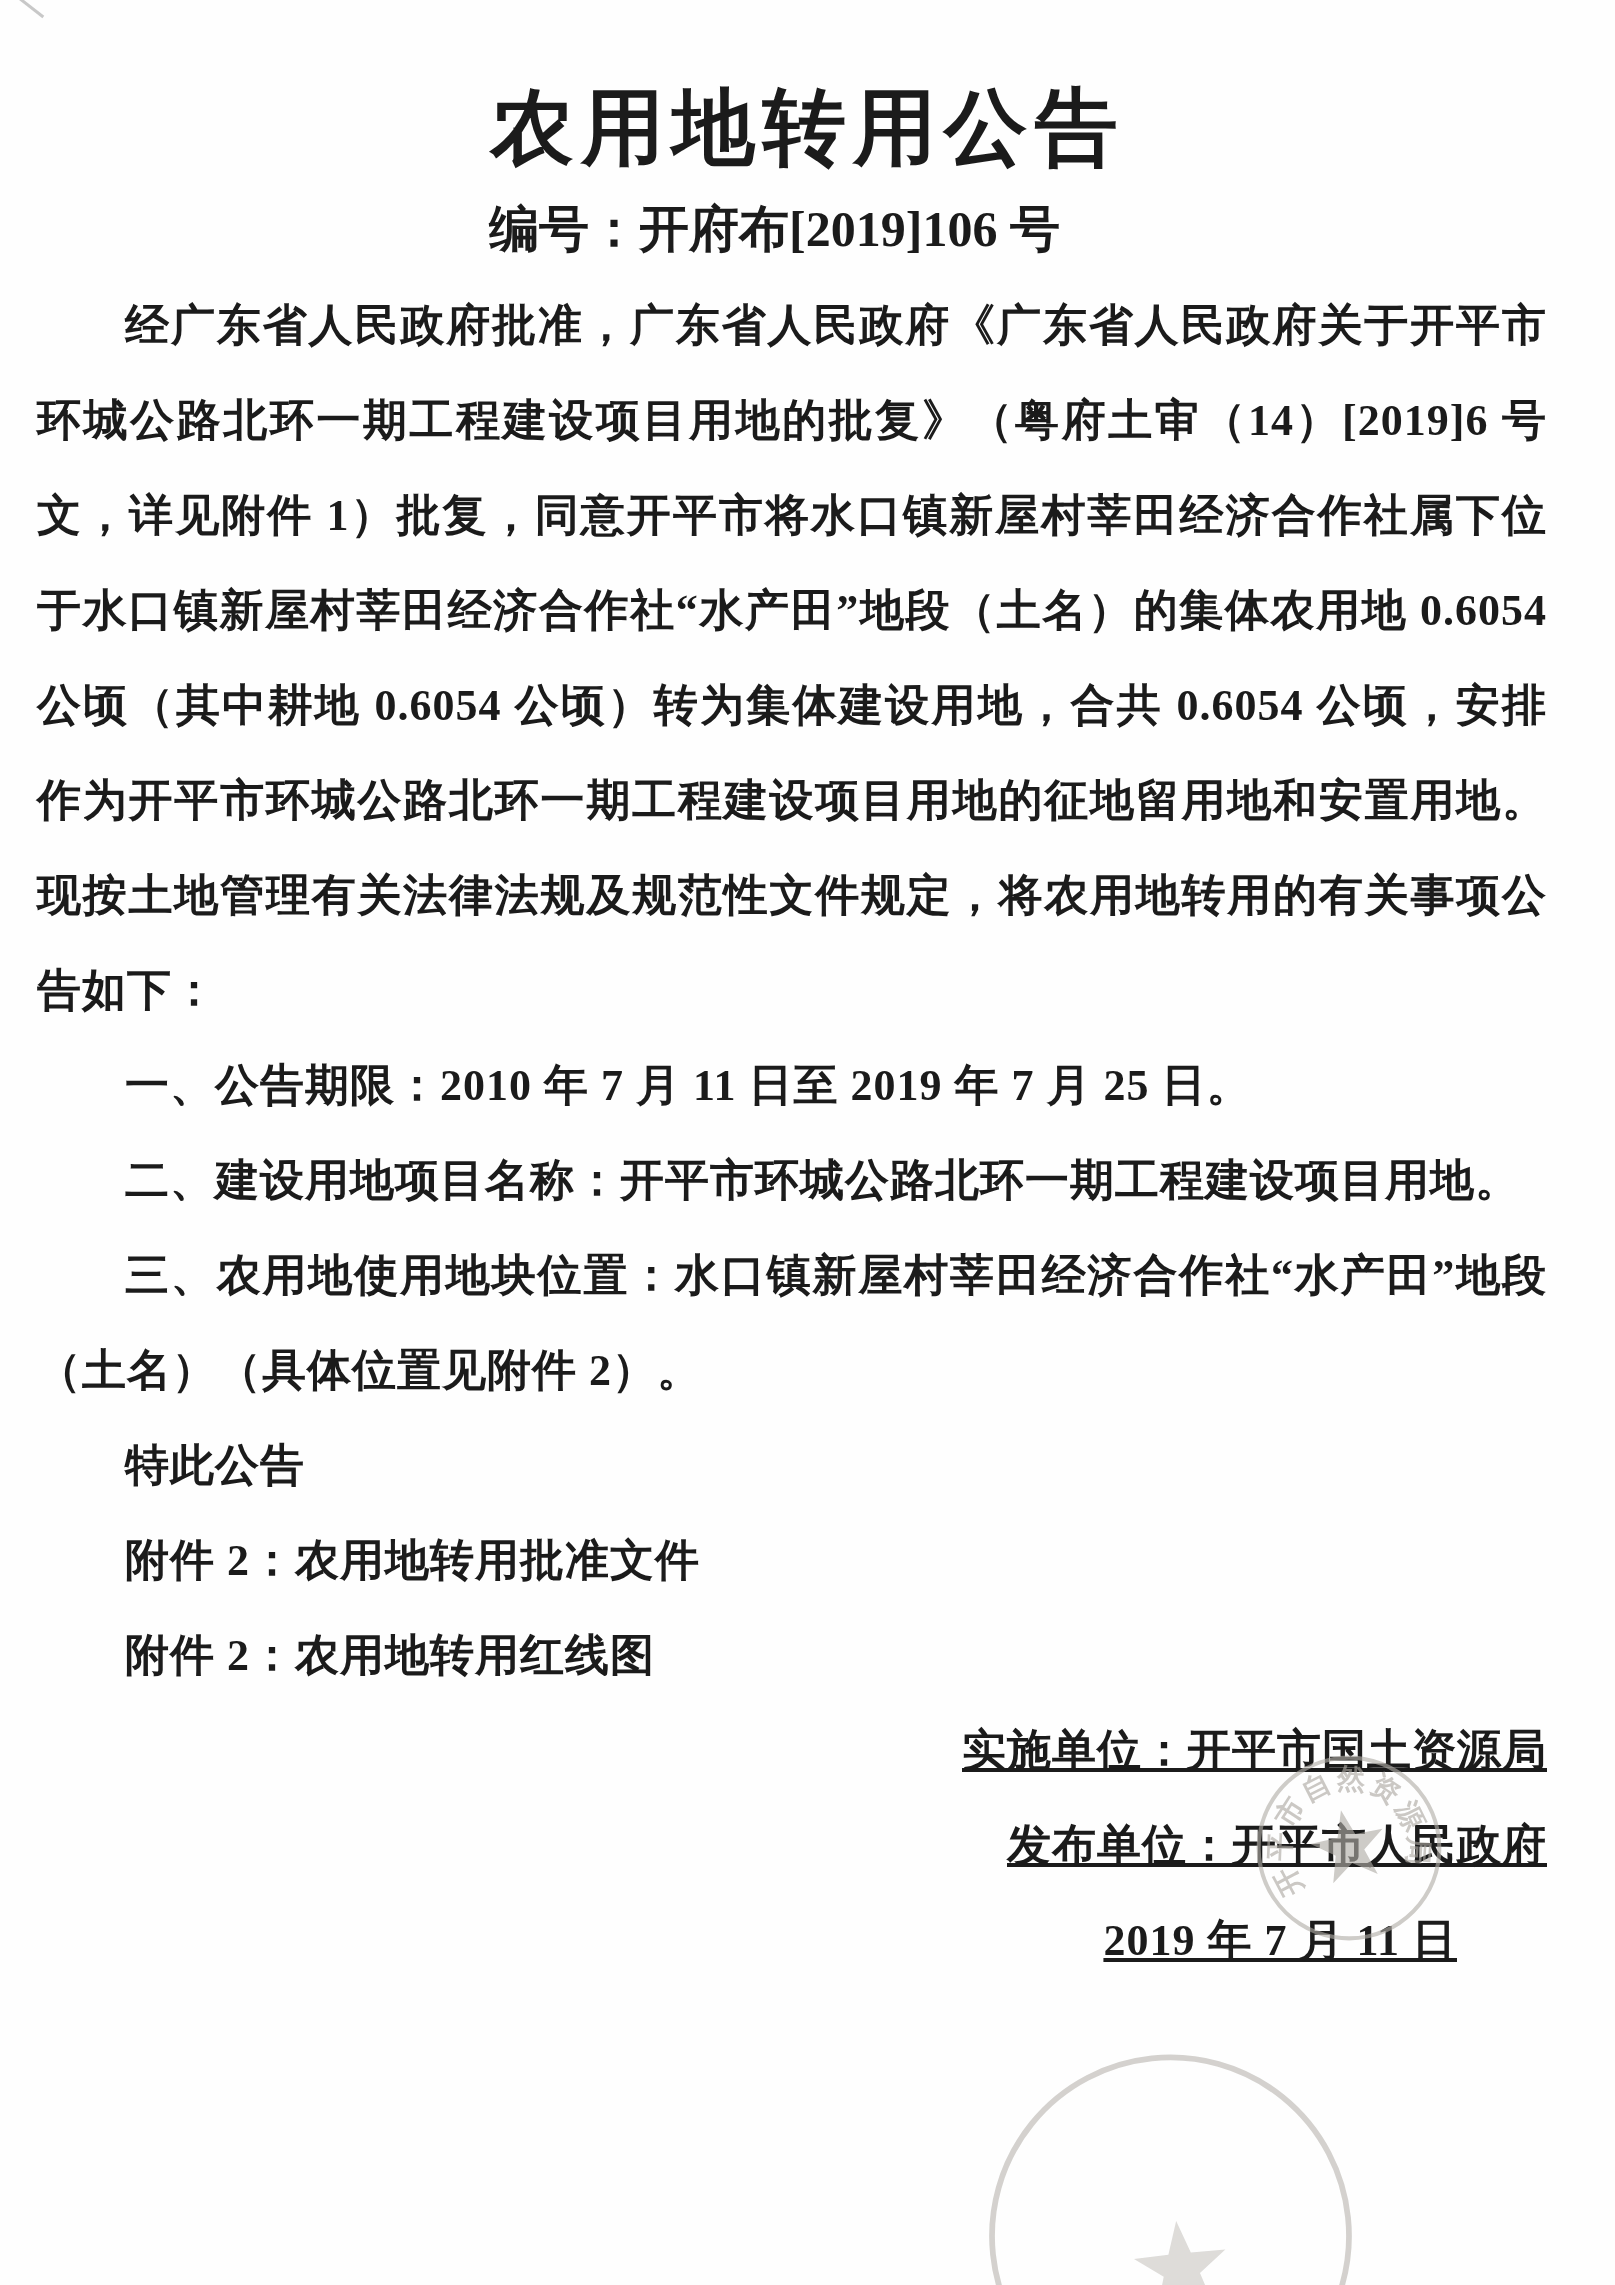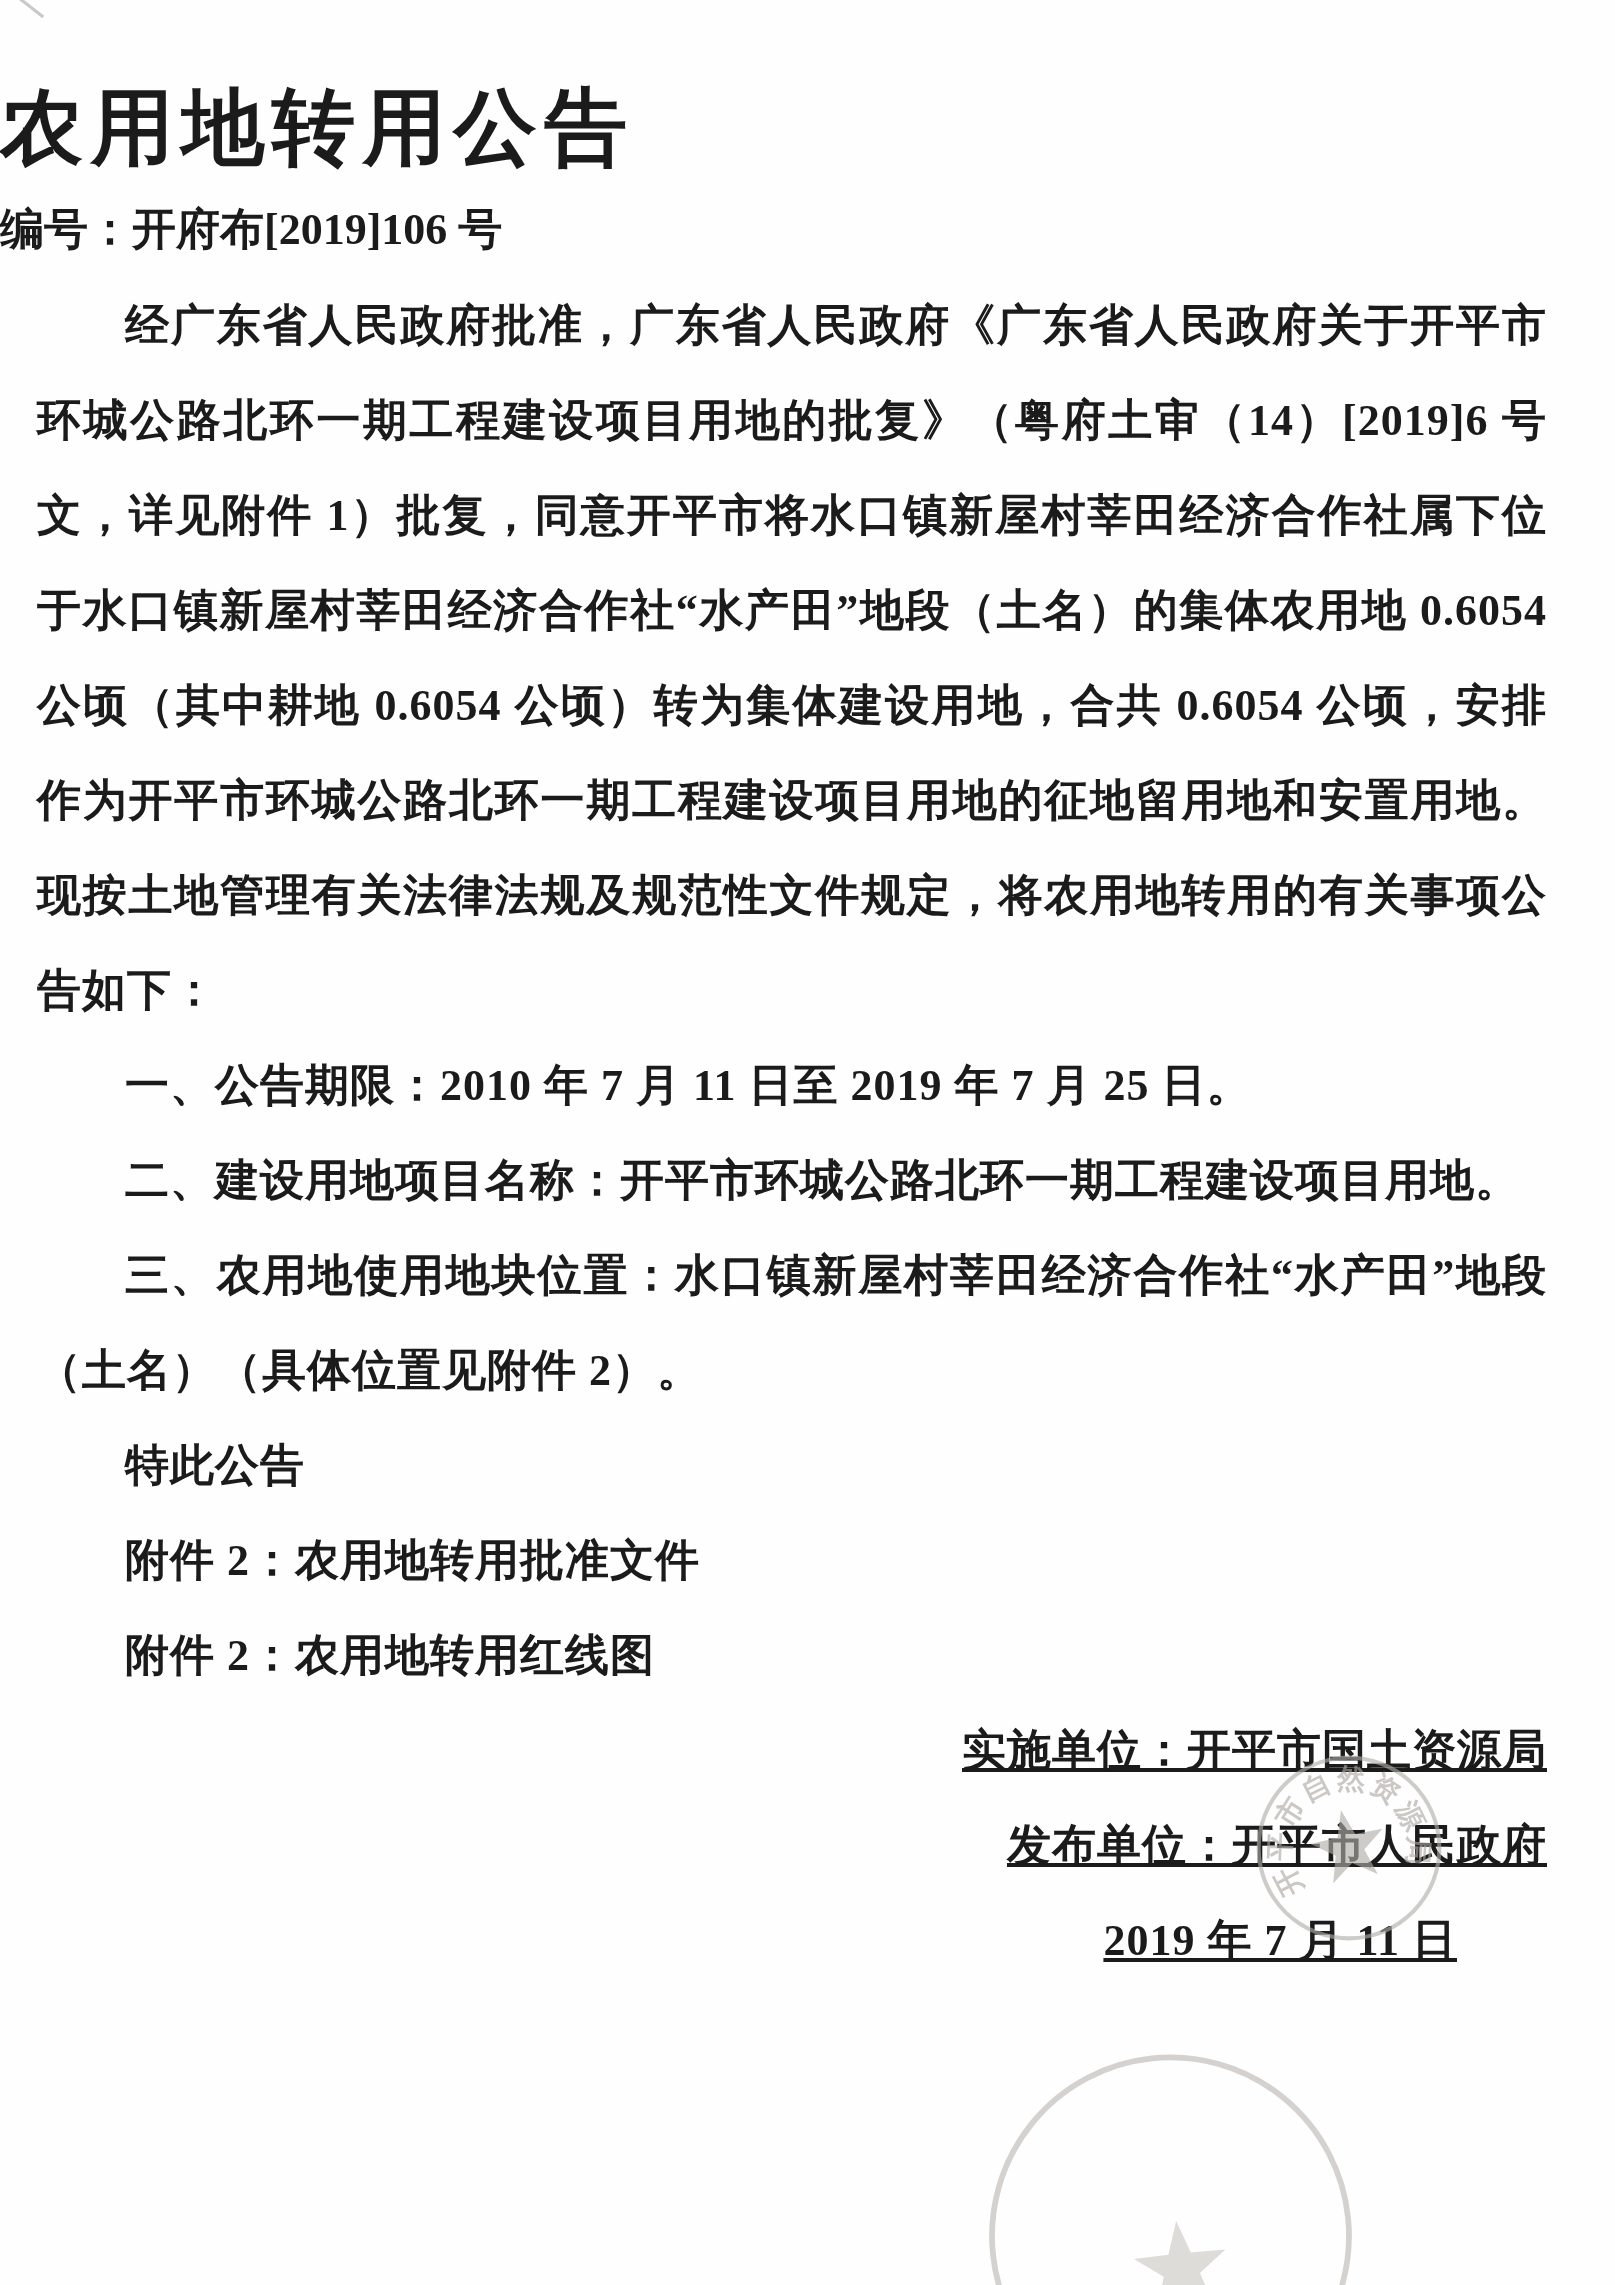--- a/index.html
+++ b/index.html
@@ -17,31 +17,31 @@
   .scan-speck {
     position: absolute;
     left: 3.8px; top: 1.9px;
     width: 44px; height: 2.9px;
     background: #9a9a9a;
     transform: rotate(38deg);
     opacity: .55;
   }
   .doc-title {
     padding-top: 83px;
-    text-align: left;
+    text-align: center;
     font-size: 83px;
     font-weight: 900;
     letter-spacing: 7.7px;
     line-height: 1.1;
   }
   .doc-number {
     margin-top: 25px;
     padding-right: 67px;
-    text-align: left;
-    font-size: 44px;
+    text-align: center;
+    font-size: 50px;
     line-height: 61px;
   }
   .body-text {
     margin-top: 17.3px;
     padding: 0 69px 0 37px;
     font-size: 44px;
     line-height: 95px;
     letter-spacing: 1px;
     text-align: justify;
   }

